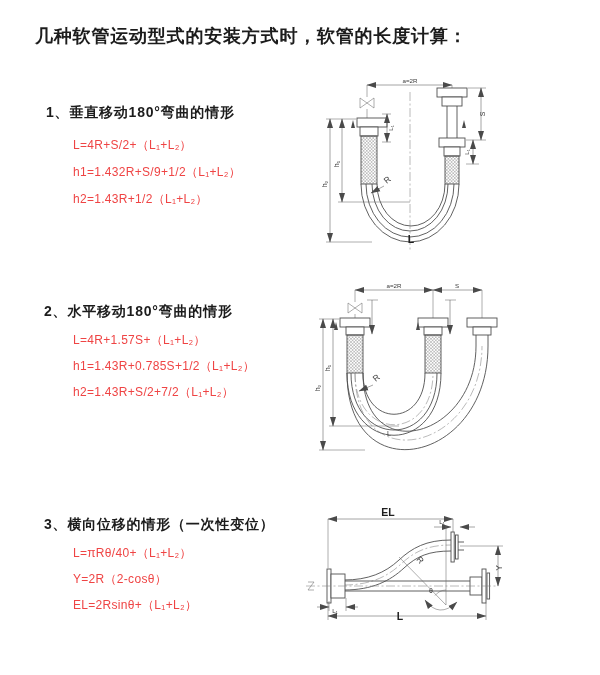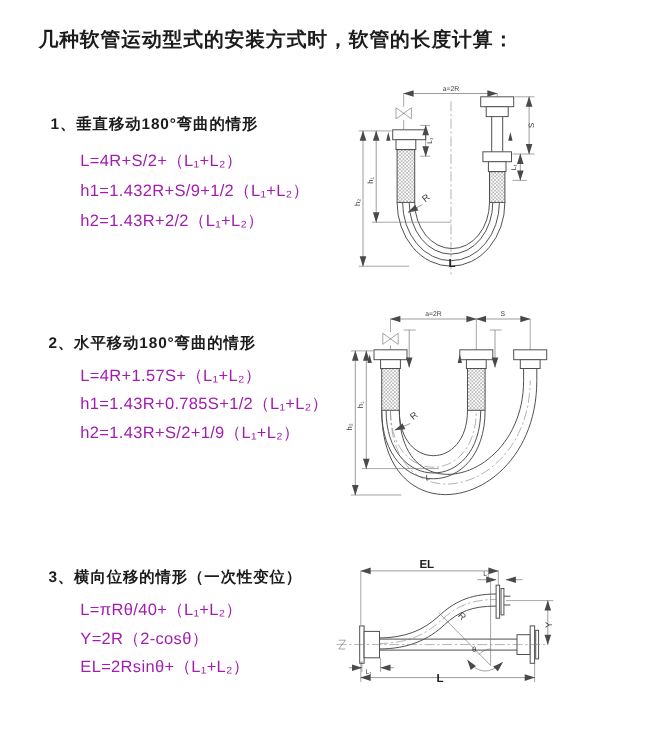--- a/index.html
+++ b/index.html
@@ -3,21 +3,21 @@
 <meta charset="utf-8">
 <style>
   html,body{margin:0;padding:0}
   body{
     width:600px;height:675px;position:relative;background:#ffffff;
     font-family:"Liberation Sans","DejaVu Sans",sans-serif;color:#1c1c1c;overflow:hidden;
   }
   .abs{position:absolute;white-space:nowrap}
   .title{font-size:18px;font-weight:600;letter-spacing:.8px}
   .heading{font-size:14px;font-weight:700;letter-spacing:.8px}
-  .formula{font-size:15px;font-weight:400;letter-spacing:.3px;color:#a21caf}
+  .formula{font-size:12px;font-weight:400;letter-spacing:.3px;color:#ef4444}
   svg{position:absolute;overflow:visible}
   svg text{fill:#3a3a3a;font-family:"Liberation Sans","DejaVu Sans",sans-serif}
   .ln{stroke:#4f4f4f;stroke-width:.9;fill:none}
   .thin{stroke:#6a6a6a;stroke-width:.55;fill:none}
   .dim{stroke:#5a5a5a;stroke-width:.55;fill:none}
   .cl{stroke:#808080;stroke-width:.55;fill:none;stroke-dasharray:9 2.5 2 2.5}
   .fl{fill:#ffffff;stroke:#4f4f4f;stroke-width:.9}
   .braidfill{fill:url(#braid);stroke:#4f4f4f;stroke-width:.9}
   .t6{font-size:6.2px}.t7{font-size:7px}.t8{font-size:8.5px}
   .tL{font-size:10.5px;font-weight:600;fill:#1f1f1f}
@@ -35,26 +35,26 @@
       <path d="M0,3.2 L3.2,0 M0,0 L3.2,3.2" stroke="#8a8a8a" stroke-width="0.45"></path>
     </pattern>
   </defs>
 </svg>
 
 <div class="abs title" style="left:35px;top:24px">几种软管运动型式的安装方式时，软管的长度计算：</div>
 
 <div class="abs heading" style="left:46px;top:104px">1、垂直移动180°弯曲的情形</div>
 <div class="abs formula" style="left:73px;top:137px">L=4R+S/2+（L₁+L₂）</div>
 <div class="abs formula" style="left:73px;top:164px">h1=1.432R+S/9+1/2（L₁+L₂）</div>
-<div class="abs formula" style="left:73px;top:191px">h2=1.43R+2/2（L₁+L₂）</div>
+<div class="abs formula" style="left:73px;top:191px">h2=1.43R+1/2（L₁+L₂）</div>
 
 <div class="abs heading" style="left:44px;top:303px">2、水平移动180°弯曲的情形</div>
 <div class="abs formula" style="left:73px;top:332px">L=4R+1.57S+（L₁+L₂）</div>
 <div class="abs formula" style="left:73px;top:358px">h1=1.43R+0.785S+1/2（L₁+L₂）</div>
-<div class="abs formula" style="left:73px;top:384px">h2=1.43R+S/2+1/9（L₁+L₂）</div>
+<div class="abs formula" style="left:73px;top:384px">h2=1.43R+S/2+7/2（L₁+L₂）</div>
 
 <div class="abs heading" style="left:44px;top:516px">3、横向位移的情形（一次性变位）</div>
 <div class="abs formula" style="left:73px;top:545px">L=πRθ/40+（L₁+L₂）</div>
 <div class="abs formula" style="left:73px;top:571px">Y=2R（2-cosθ）</div>
 <div class="abs formula" style="left:73px;top:597px">EL=2Rsinθ+（L₁+L₂）</div>
 
 <svg style="left:298px;top:66px" width="292" height="192" viewBox="0 0 292 192">
   <g>
     <line class="thin" x1="69" y1="19" x2="69" y2="31"></line>
     <line class="thin" x1="69" y1="43" x2="69" y2="52"></line>

